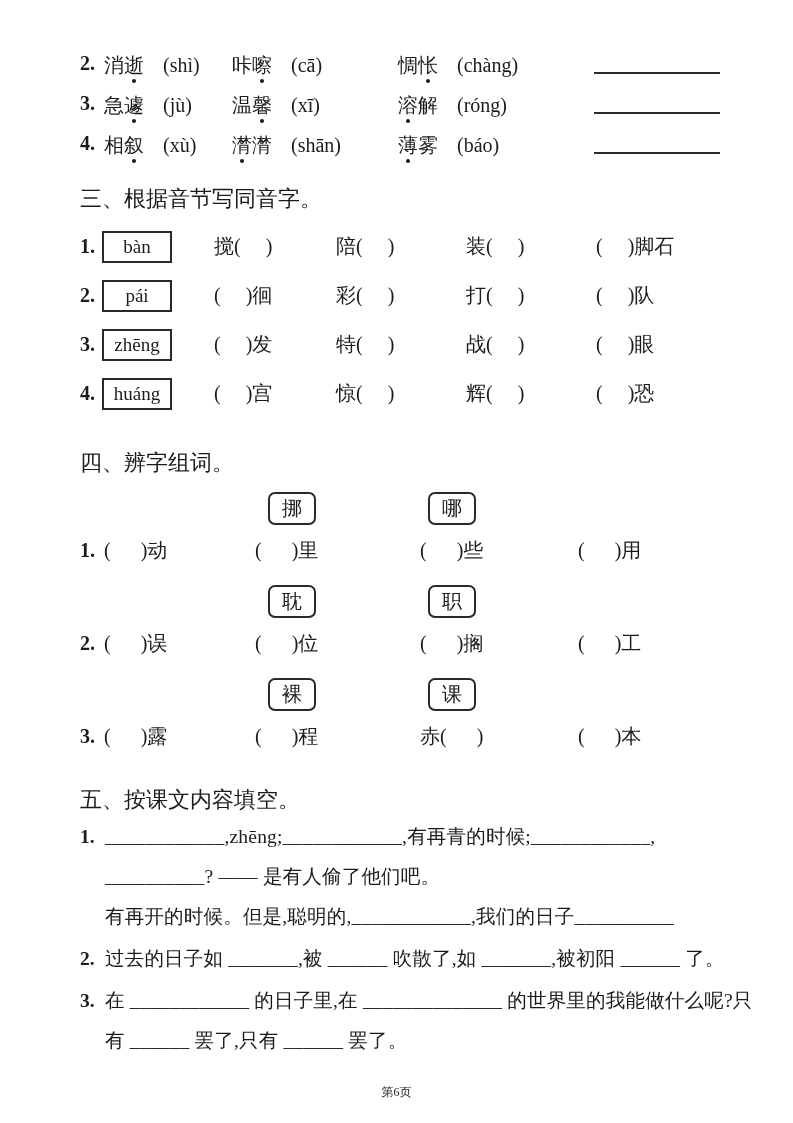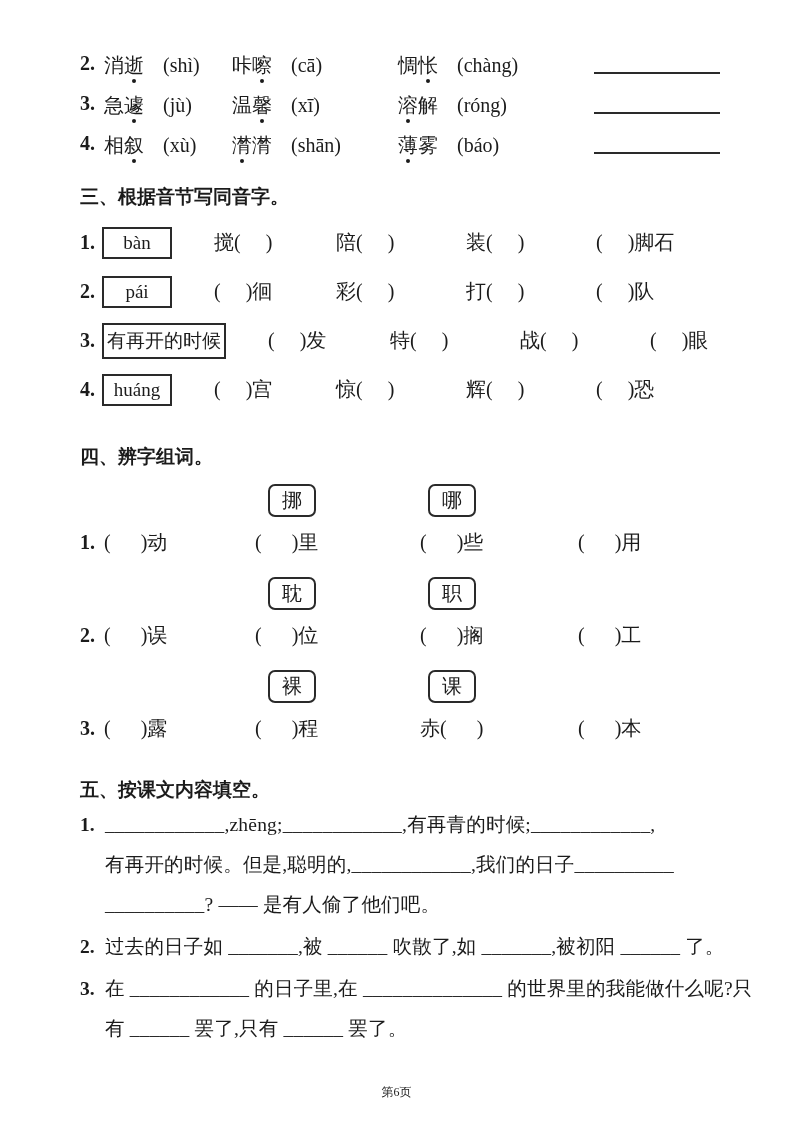--- a/index.html
+++ b/index.html
@@ -11,21 +11,21 @@
   .w-row{position:relative;height:40px;font-size:20px;}
   .w-num{position:absolute;left:0;top:8px;width:28px;font-weight:bold;}
   .w-cell{position:absolute;top:8px;white-space:nowrap;}
   .w-c0{left:24px;} .w-c1{left:152px;font-family:Liberation Serif, serif;} .w-c2{left:318px;}
   .py{margin-left:19px;}
   .dotchar{position:relative;display:inline-block;}
   .dotchar::after{content:"";position:absolute;left:50%;transform:translateX(-50%);
         bottom:-4px;width:4px;height:4px;border-radius:50%;background:#1b1b1b;}
   .answer-line{position:absolute;right:2px;top:28px;width:126px;border-bottom:2px solid #2a2a2a;}
 
-  .sec-title{font-size:19px;font-weight:bold;}
+  .sec-title{font-size:22px;font-weight:normal;}
 
   
   .s3-title{margin-top:20px;}
   .s3-rows{margin-top:8px;}
   .s3-row{display:flex;align-items:center;height:49px;font-size:20px;}
   .s3-num{flex:0 0 22px;font-weight:bold;}
   .pybox{flex:0 0 auto;min-width:60px;border:2px solid #2a2a2a;text-align:center;
         padding:3px 3px;font-size:19px;}
   .s3-i{flex:0 0 auto;white-space:nowrap;}
   .s3-i0{margin-left:42px;width:122px;}
@@ -95,21 +95,21 @@
       <div class="s3-row">
         <span class="s3-num">2.</span>
         <span class="pybox"><span>pái</span></span>
         <span class="s3-i s3-i0">(&nbsp;&nbsp;&nbsp;&nbsp;&nbsp;)徊</span>
         <span class="s3-i s3-i1">彩(&nbsp;&nbsp;&nbsp;&nbsp;&nbsp;)</span>
         <span class="s3-i s3-i2">打(&nbsp;&nbsp;&nbsp;&nbsp;&nbsp;)</span>
         <span class="s3-i s3-i3">(&nbsp;&nbsp;&nbsp;&nbsp;&nbsp;)队</span>
       </div>
       <div class="s3-row">
         <span class="s3-num">3.</span>
-        <span class="pybox"><span>有再开的时候</span></span>
+        <span class="pybox"><span>zhēng</span></span>
         <span class="s3-i s3-i0">(&nbsp;&nbsp;&nbsp;&nbsp;&nbsp;)发</span>
         <span class="s3-i s3-i1">特(&nbsp;&nbsp;&nbsp;&nbsp;&nbsp;)</span>
         <span class="s3-i s3-i2">战(&nbsp;&nbsp;&nbsp;&nbsp;&nbsp;)</span>
         <span class="s3-i s3-i3">(&nbsp;&nbsp;&nbsp;&nbsp;&nbsp;)眼</span>
       </div>
       <div class="s3-row">
         <span class="s3-num">4.</span>
         <span class="pybox"><span>huáng</span></span>
         <span class="s3-i s3-i0">(&nbsp;&nbsp;&nbsp;&nbsp;&nbsp;)宫</span>
         <span class="s3-i s3-i1">惊(&nbsp;&nbsp;&nbsp;&nbsp;&nbsp;)</span>
@@ -155,22 +155,22 @@
       <span class="s4-i s4-i2">赤(&nbsp;&nbsp;&nbsp;&nbsp;&nbsp;&nbsp;)</span>
       <span class="s4-i s4-i3">(&nbsp;&nbsp;&nbsp;&nbsp;&nbsp;&nbsp;)本</span>
     </div>
 
     <div class="sec-title s5-title">五、按课文内容填空。</div>
 
     <div class="s5-item">
       <span class="s5-num">1.</span>
       <div class="s5-lines">
         <div class="s5-line">____________,zhēng;____________,有再青的时候;____________,</div>
+        <div class="s5-line">__________? —— 是有人偷了他们吧。</div>
         <div class="s5-line">有再开的时候。但是,聪明的,____________,我们的日子__________</div>
-        <div class="s5-line">__________? —— 是有人偷了他们吧。</div>
       </div>
     </div>
 
     <div class="s5-item">
       <span class="s5-num">2.</span>
       <div class="s5-lines">
         <div class="s5-line">过去的日子如 _______,被 ______ 吹散了,如 _______,被初阳 ______ 了。</div>
       </div>
     </div>
 

